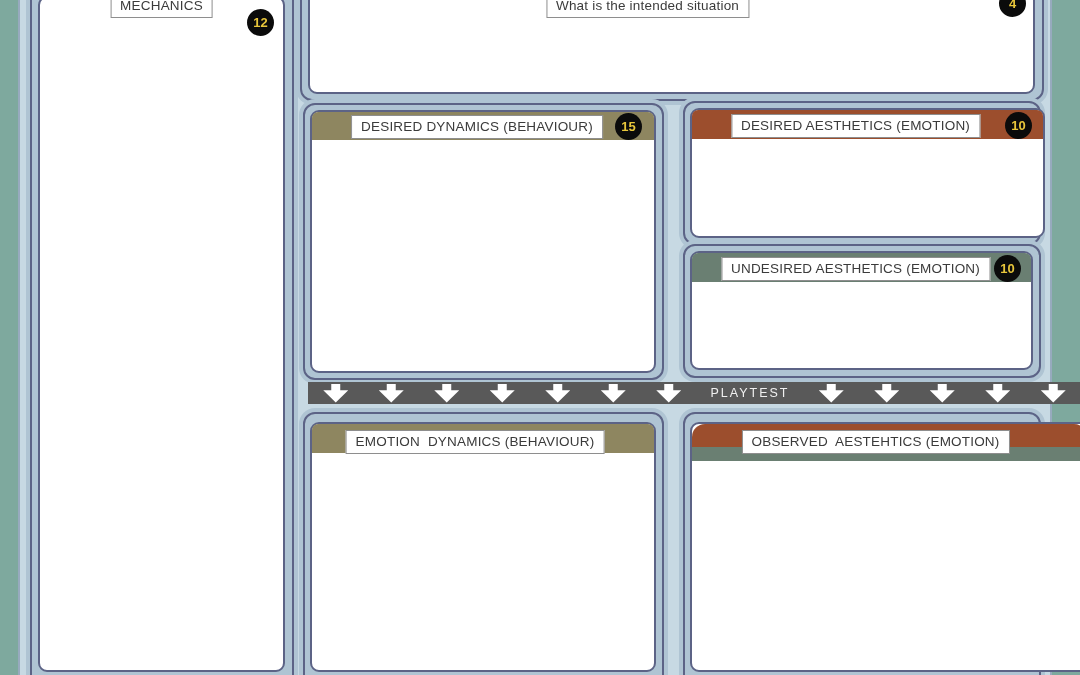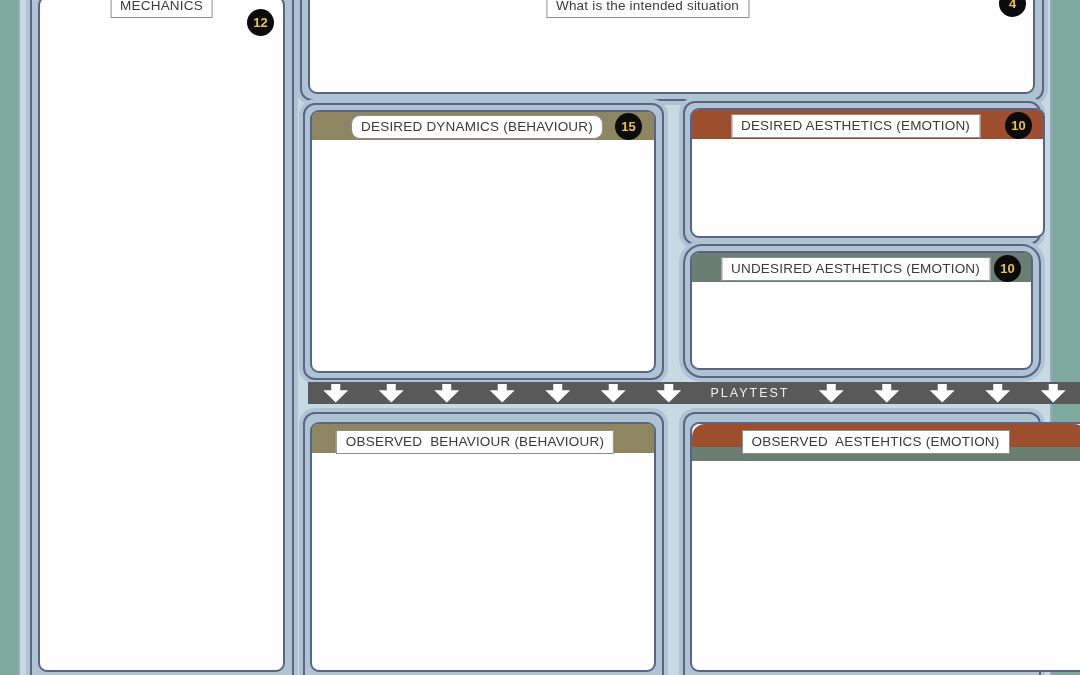--- a/index.html
+++ b/index.html
@@ -47,34 +47,34 @@
   <div class="sec" style="left:300px;top:-20px;width:740px;height:117px;">
     <div class="panel" style="left:6px;top:8px;width:727px;height:104px;">
       <div class="label-box" style="top:2px;margin-left:-24px;">What is the intended situation</div>
       <div class="badge" style="right:7px;top:-2px;">4</div>
     </div>
   </div>
 
   <div class="sec" style="left:303px;top:103px;width:357px;height:273px;">
     <div class="panel" style="left:5px;top:5px;width:346px;height:263px;">
       <div class="header olive"></div>
-      <div class="label-box" style="top:3px;margin-left:-6px;border-radius:9px;">DESIRED DYNAMICS (BEHAVIOUR)</div>
+      <div class="label-box" style="top:3px;margin-left:-6px;">DESIRED DYNAMICS (BEHAVIOUR)</div>
       <div class="badge" style="right:12px;top:1px;">15</div>
     </div>
   </div>
 
   <div class="sec" style="left:683px;top:101px;width:354px;height:140px;">
     <div class="panel" style="left:5px;top:5px;width:355px;height:130px;">
       <div class="header rust"></div>
       <div class="label-box" style="top:4px;margin-left:-12px;">DESIRED AESTHETICS (EMOTION)</div>
       <div class="badge" style="right:11px;top:2px;">10</div>
     </div>
   </div>
 
-  <div class="sec" style="left:683px;top:244px;width:354px;height:130px;border-radius:19px;">
+  <div class="sec" style="left:683px;top:244px;width:354px;height:130px;">
     <div class="panel" style="left:5px;top:5px;width:343px;height:119px;">
       <div class="header sage"></div>
       <div class="label-box" style="top:4px;margin-left:-6px;">UNDESIRED AESTHETICS (EMOTION)</div>
       <div class="badge" style="right:10px;top:2px;">10</div>
     </div>
   </div>
 
   <div id="playtest-bar">
     <div class="arrow-group">
         <div class="arrow"></div>
@@ -93,21 +93,21 @@
         <div class="arrow"></div>
         <div class="arrow"></div>
         <div class="arrow"></div>
         <div class="arrow"></div>
       </div>
   </div>
 
   <div class="sec" style="left:303px;top:412px;width:357px;height:283px;">
     <div class="panel" style="left:5px;top:8px;width:346px;height:250px;">
       <div class="header olive" style="height:29px;"></div>
-      <div class="label-box" style="top:6px;margin-left:-8px;">OBSERVED  BEHAVIOUR (BEHAVIOUR)</div>
+      <div class="label-box" style="top:6px;margin-left:-8px;">EMOTION  DYNAMICS (BEHAVIOUR)</div>
     </div>
   </div>
 
   <div class="sec" style="left:683px;top:412px;width:354px;height:283px;">
     <div class="panel" style="left:5px;top:8px;width:399px;height:250px;padding-left:40px;">
       <div class="header duo-rust"></div>
       <div class="duo-sage"></div>
       <div class="label-box" style="top:6px;margin-left:-14px;">OBSERVED  AESTEHTICS (EMOTION)</div>
     </div>
   </div>

